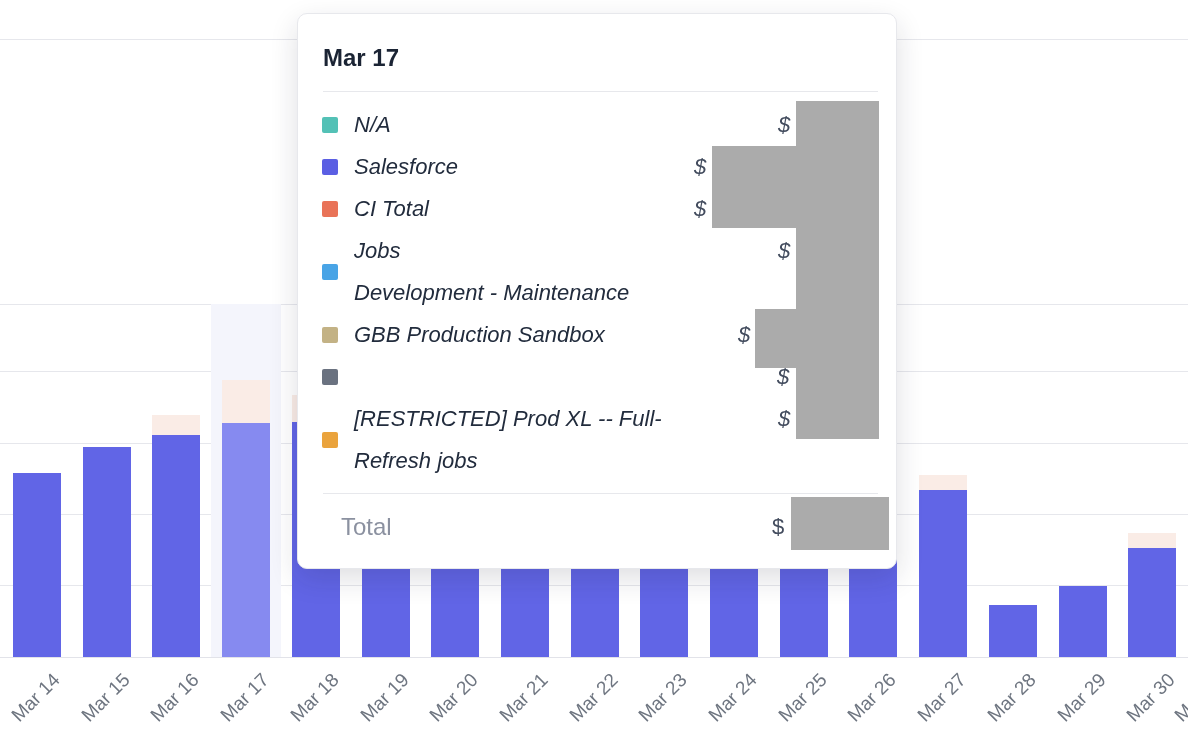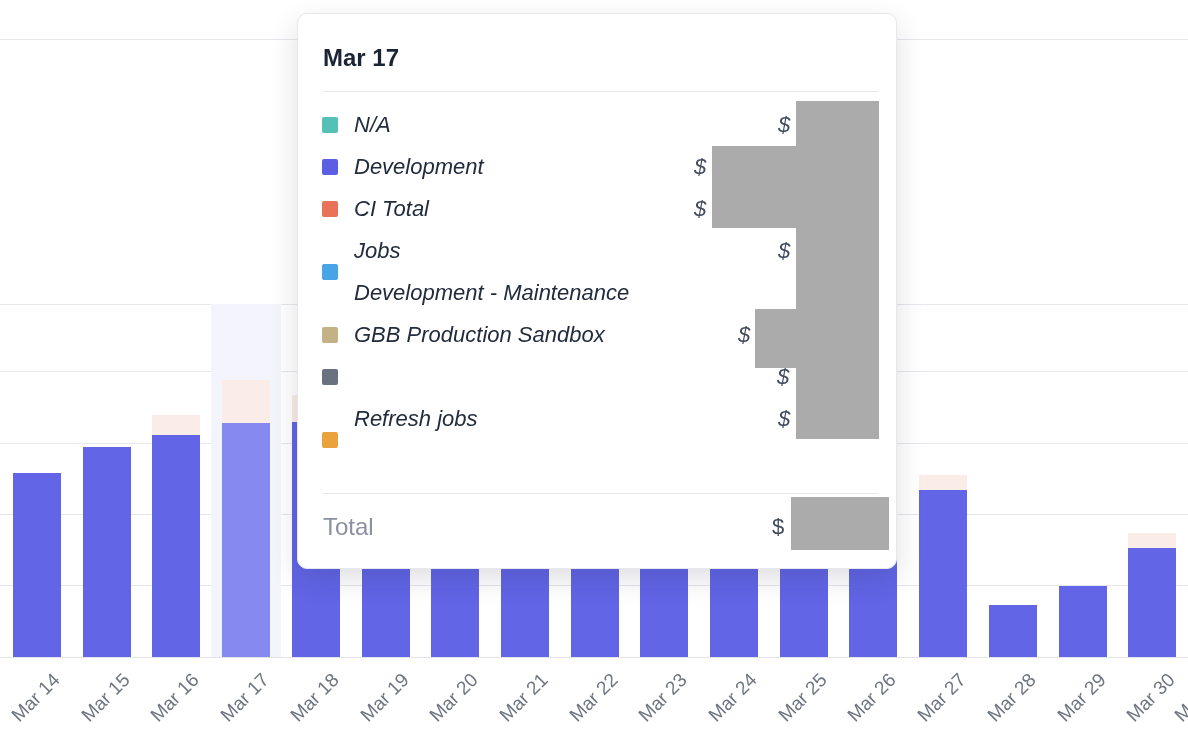--- a/index.html
+++ b/index.html
@@ -20,21 +20,21 @@
   .tt-divider{position:absolute;left:25px;right:18px;height:1px;background:#e7e8ec;}
   .tt-divider-top{top:77px;}
   .tt-divider-bottom{top:479px;}
   #tt-rows{position:absolute;left:0;right:0;top:90px;}
   .tt-row{position:relative;font-style:italic;}
   .tt-swatch{position:absolute;left:24px;top:50%;margin-top:-8px;width:16px;height:16px;border-radius:2px;}
   .tt-label{position:absolute;left:56px;top:0;font-size:22px;color:#222c3d;}
   .tt-label div{height:42px;line-height:42px;white-space:nowrap;}
   .tt-currency{position:absolute;top:0;height:42px;line-height:42px;font-size:22px;color:#434c5e;}
   .tt-total{position:absolute;left:0;right:0;top:492px;height:42px;line-height:42px;}
-  .tt-total-label{margin-left:25px;font-size:24px;color:#8b91a0;}
+  .tt-total-label{margin-left:43px;font-size:24px;color:#8b91a0;}
   .tt-total-currency{position:absolute;left:474px;top:0;height:42px;line-height:42px;
                      font-size:22px;color:#434c5e;}
   .redaction{position:absolute;z-index:6;}
 </style>
 </head>
 <body>
 
 <div class="canvas">
   <div id="plot">
       <div class="gridline" style="top: 39px;"></div>
@@ -94,21 +94,21 @@
         <div class="tt-row" style="height: 42px;">
           <div class="tt-swatch" style="background: rgb(83, 193, 182);"></div>
           <div class="tt-label">
             <div>N/A</div>
           </div>
           <div class="tt-currency" style="left: 480px;">$</div>
         </div>
         <div class="tt-row" style="height: 42px;">
           <div class="tt-swatch" style="background: rgb(91, 95, 227);"></div>
           <div class="tt-label">
-            <div>Development</div>
+            <div>Salesforce</div>
           </div>
           <div class="tt-currency" style="left: 396px;">$</div>
         </div>
         <div class="tt-row" style="height: 42px;">
           <div class="tt-swatch" style="background: rgb(233, 115, 88);"></div>
           <div class="tt-label">
             <div>CI Total</div>
           </div>
           <div class="tt-currency" style="left: 396px;">$</div>
         </div>
@@ -127,20 +127,21 @@
           </div>
           <div class="tt-currency" style="left: 440px;">$</div>
         </div>
         <div class="tt-row" style="height: 42px;">
           <div class="tt-swatch" style="background: rgb(106, 114, 128);"></div>
           <div class="tt-currency" style="left: 479px;">$</div>
         </div>
         <div class="tt-row" style="height: 84px;">
           <div class="tt-swatch" style="background: rgb(234, 163, 60);"></div>
           <div class="tt-label">
+            <div>[RESTRICTED] Prod XL -- Full-</div>
             <div>Refresh jobs</div>
           </div>
           <div class="tt-currency" style="left: 480px;">$</div>
         </div>
       </div>
     <div class="tt-divider tt-divider-bottom"></div>
     <div class="tt-total">
       <span class="tt-total-label">Total</span>
       <span class="tt-total-currency" style="left: 474px;">$</span>
     </div>

